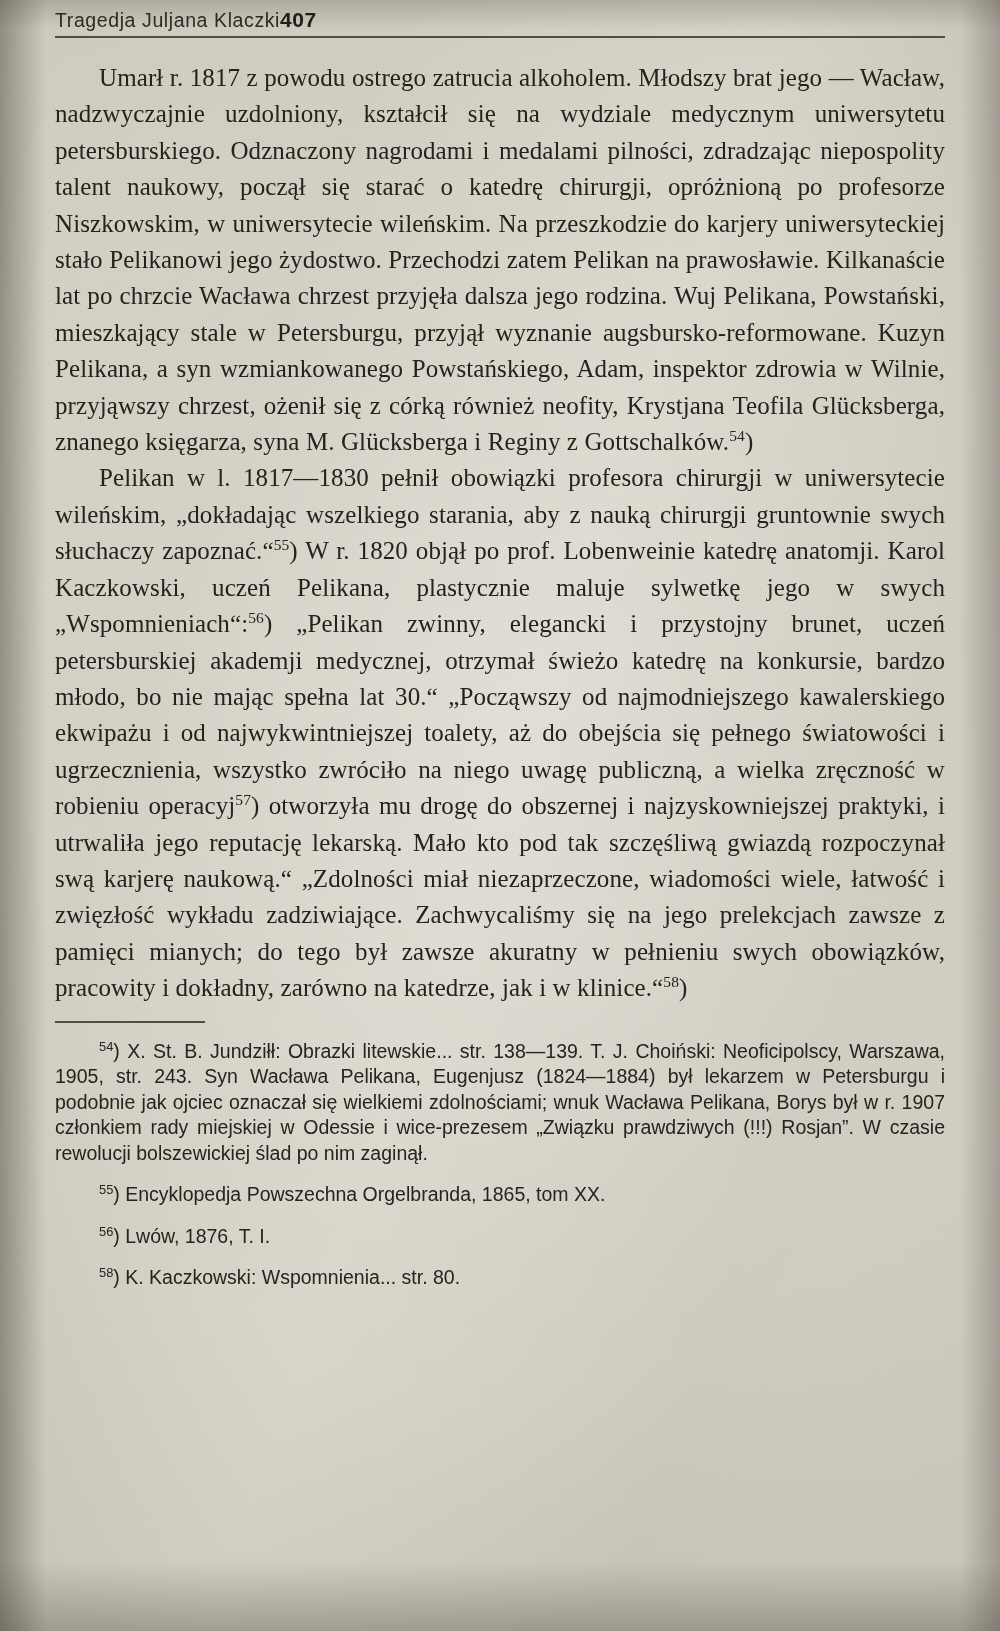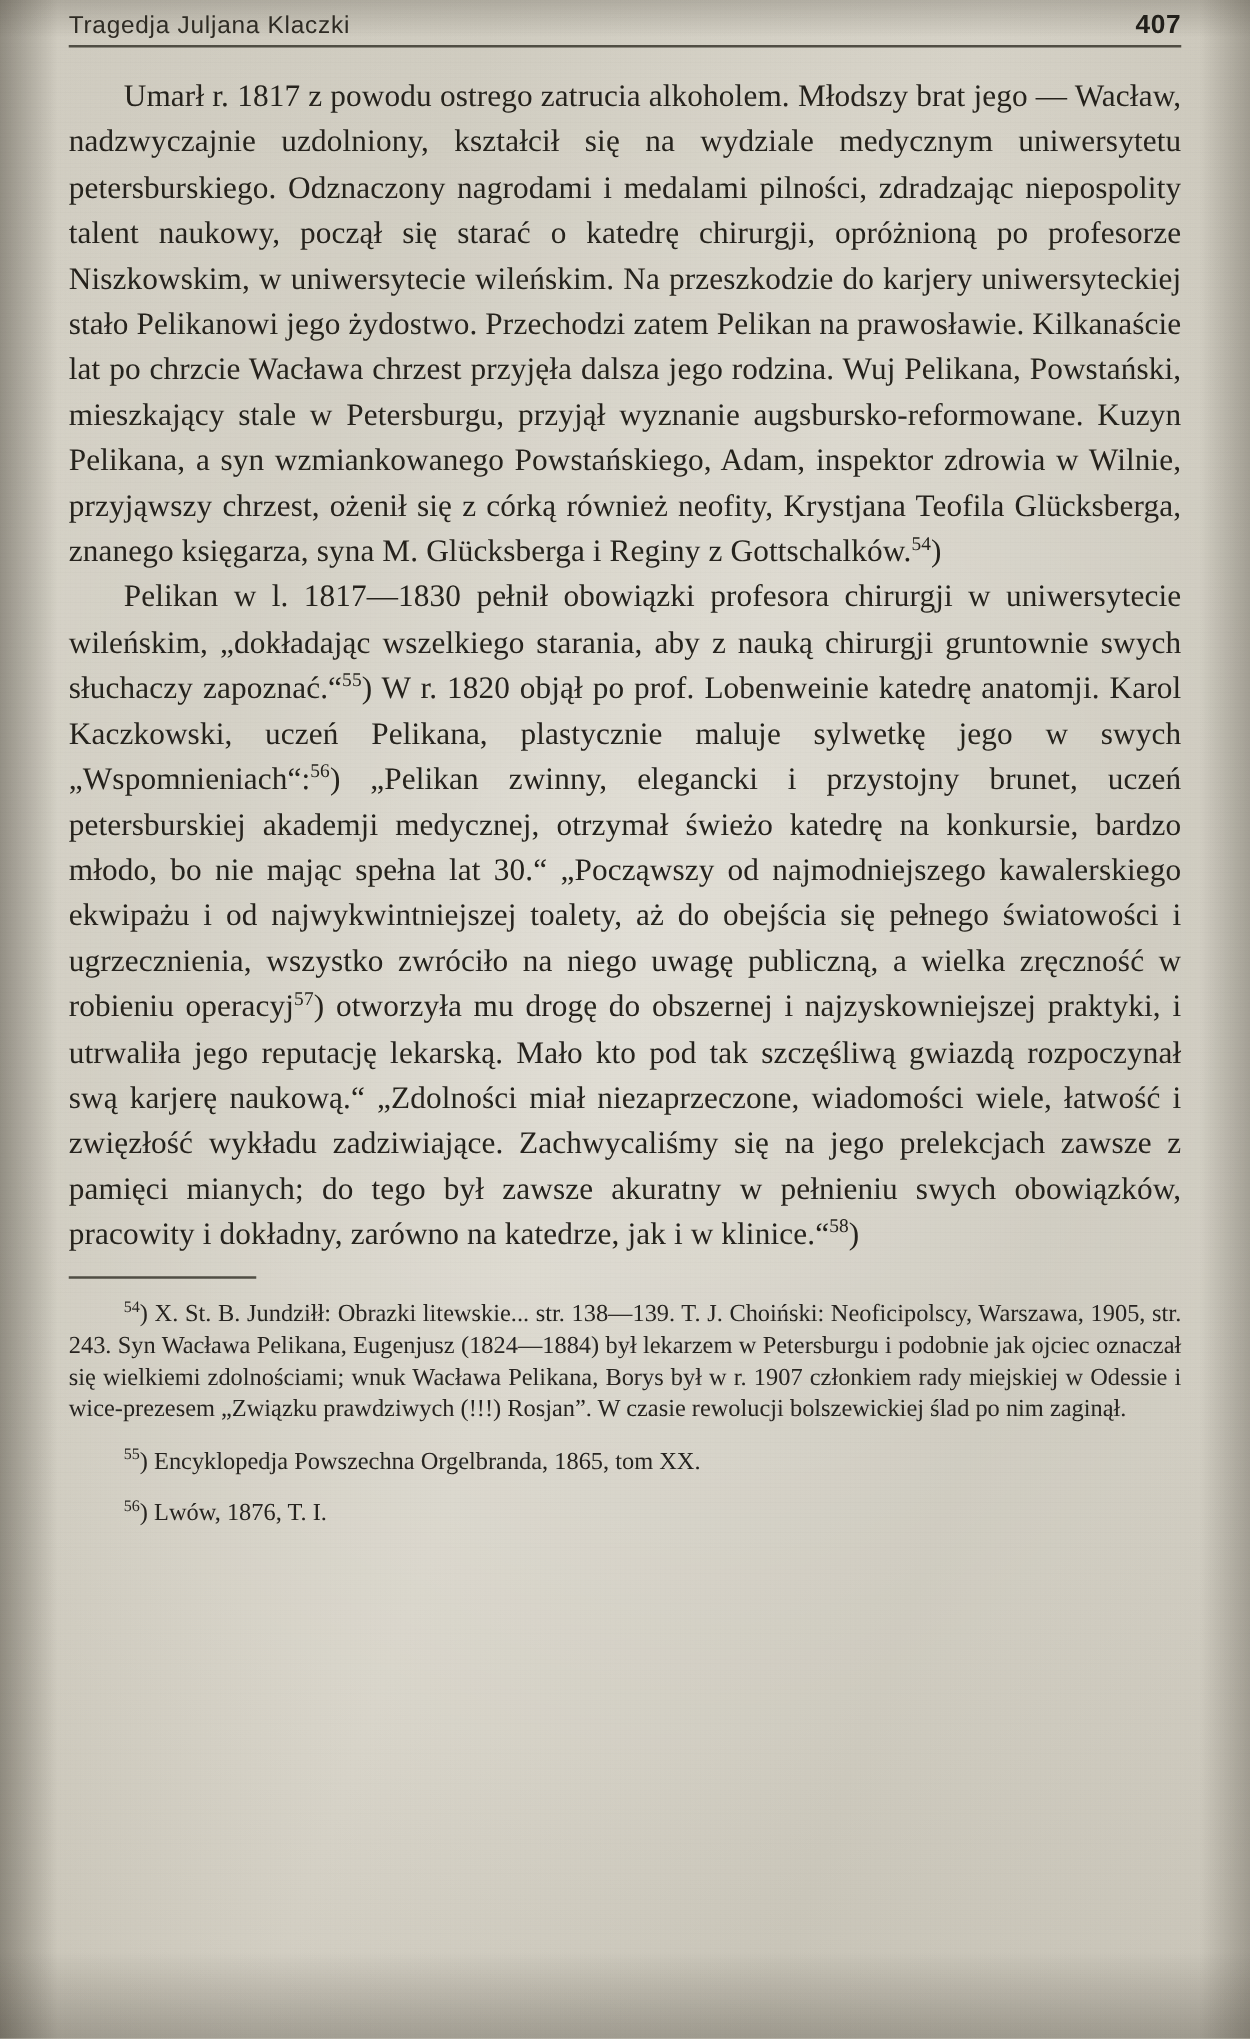--- a/index.html
+++ b/index.html
@@ -61,21 +61,21 @@
     position: absolute;
     left: 55px;
     top: 0;
     width: 890px;
   }
 
   
   .header-row {
     display: flex;
     align-items: baseline;
-    justify-content: space-between;
+    justify-content: flex-start;
     padding-top: 8px;
   }
   .running-title {
     font-family: "Liberation Sans", sans-serif;
     font-size: 19.5px;
     letter-spacing: 0.6px;
     color: #2e2b24;
   }
   .page-number {
     font-family: "Liberation Sans", sans-serif;
@@ -123,21 +123,20 @@
   .footnotes {
     font-family: "Liberation Sans", sans-serif;
     font-size: 19.5px;
     line-height: 25.5px;
     color: #272420;
     text-align: justify;
   }
   .footnotes p {
     margin: 16px 0 1px 0;
     text-indent: 0;
-    font-family: Liberation Serif, serif;
   }
   .footnotes p.fn-indent {
     text-indent: 44px;
   }
   .footnotes sup {
     font-size: 0.66em;
   }
 </style>
 </head>
 <body>
@@ -164,18 +163,19 @@
 
 
     </div>
 
     <div class="footnote-sep"></div>
 
     <div class="footnotes">
       <p class="fn-indent"><sup>54</sup><span>) X. St. B. Jundziłł: Obrazki litewskie... str. 138—139. T. J. Choiński: Neoficipolscy, Warszawa, 1905, str. 243. Syn Wacława Pelikana, Eugenjusz (1824—1884) był lekarzem w Petersburgu i podobnie jak ojciec oznaczał się wielkiemi zdolnościami; wnuk Wacława Pelikana, Borys był w r. 1907 członkiem rady miejskiej w Odessie i wice-prezesem „Związku prawdziwych (!!!) Rosjan”. W czasie rewolucji bolszewickiej ślad po nim zaginął.</span></p>
       <p class="fn-indent"><sup>55</sup><span>) Encyklopedja Powszechna Orgelbranda, 1865, tom XX.</span></p>
       <p class="fn-indent"><sup>56</sup><span>) Lwów, 1876, T. I.</span></p>
+      <p class="fn-indent"><sup>58</sup><span>) K. Kaczkowski: Wspomnienia... str. 80.</span></p>
     </div>
 
   </div>
 
   <div class="grain"></div>
 </div>
 
 </body></html>

